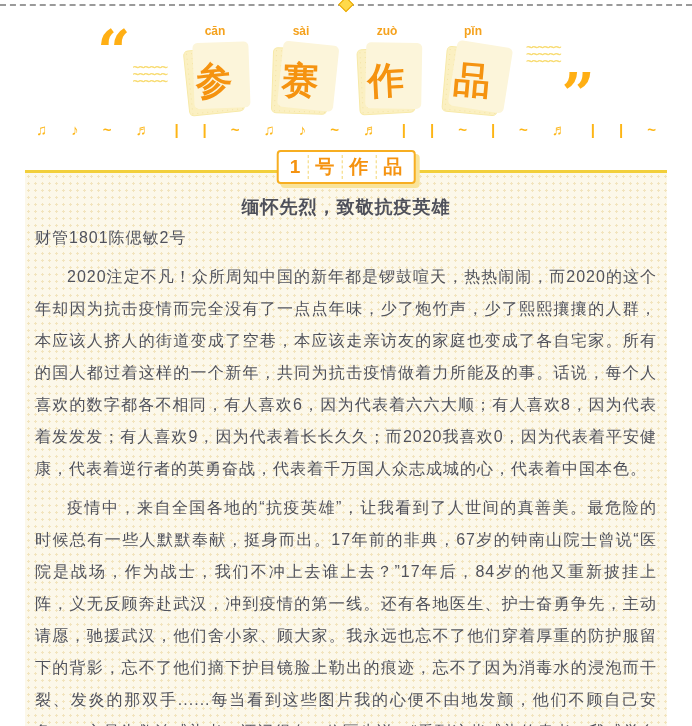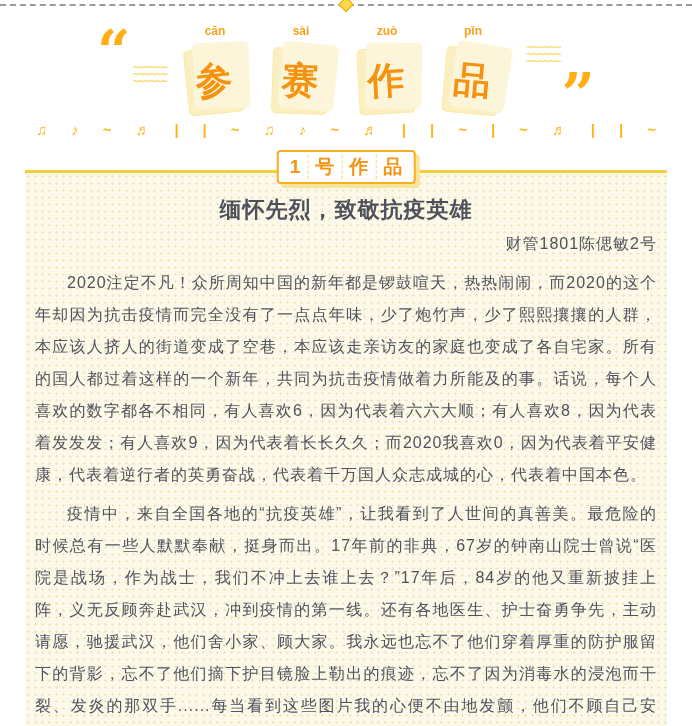--- a/index.html
+++ b/index.html
@@ -139,28 +139,28 @@
     margin: 0 25px;
     min-height: 560px;
     border-top: 3px solid #f2cf3b;
     background-color: #fcf8ea;
     background-image: radial-gradient(#f2e4bd 1px, transparent 1.3px);
     background-size: 7px 7px;
     padding: 22px 10px 20px 10px;
   }
   .article-title {
     text-align: center;
-    font-size: 22px;
+    font-size: 18px;
     font-weight: bold;
     color: #4e505a;
     letter-spacing: 1px;
     margin-bottom: 9px;
   }
   .article-byline {
-    text-align: right;
+    text-align: left;
     font-size: 16px;
     color: #50525c;
     letter-spacing: 1px;
     margin-bottom: 12px;
   }
   .article-par {
     font-size: 16px;
     line-height: 32px;
     letter-spacing: 1px;
     color: #50525c;

